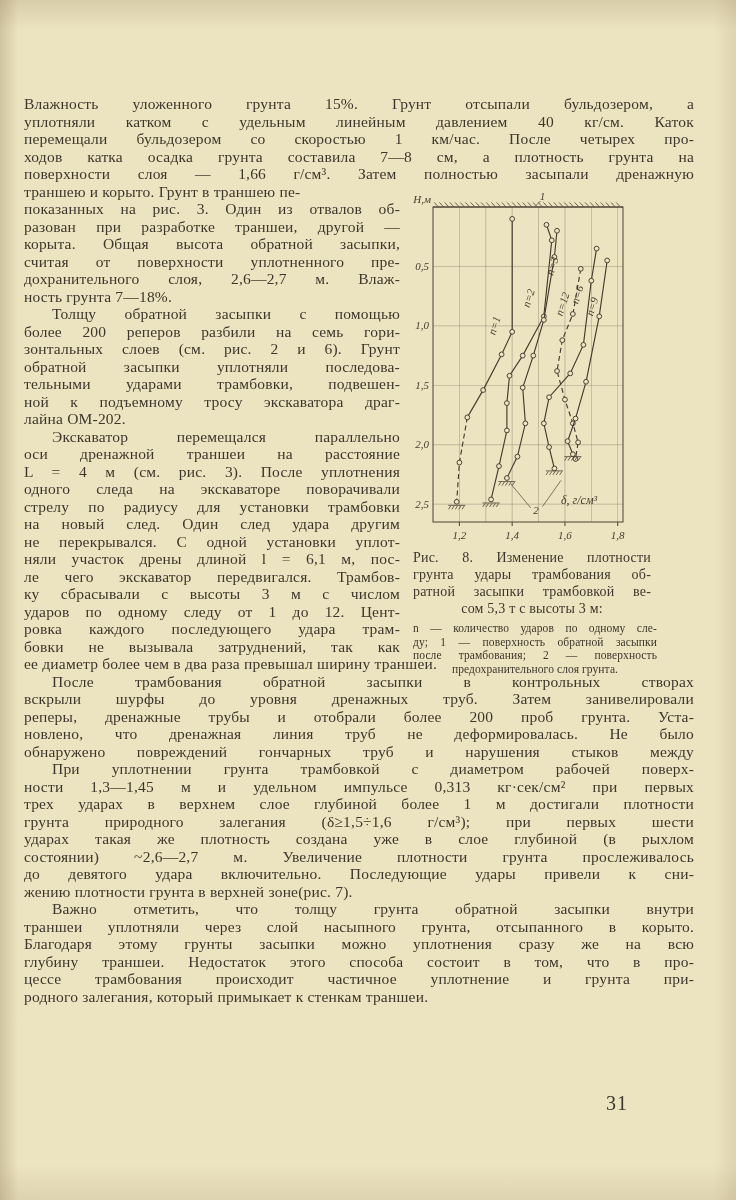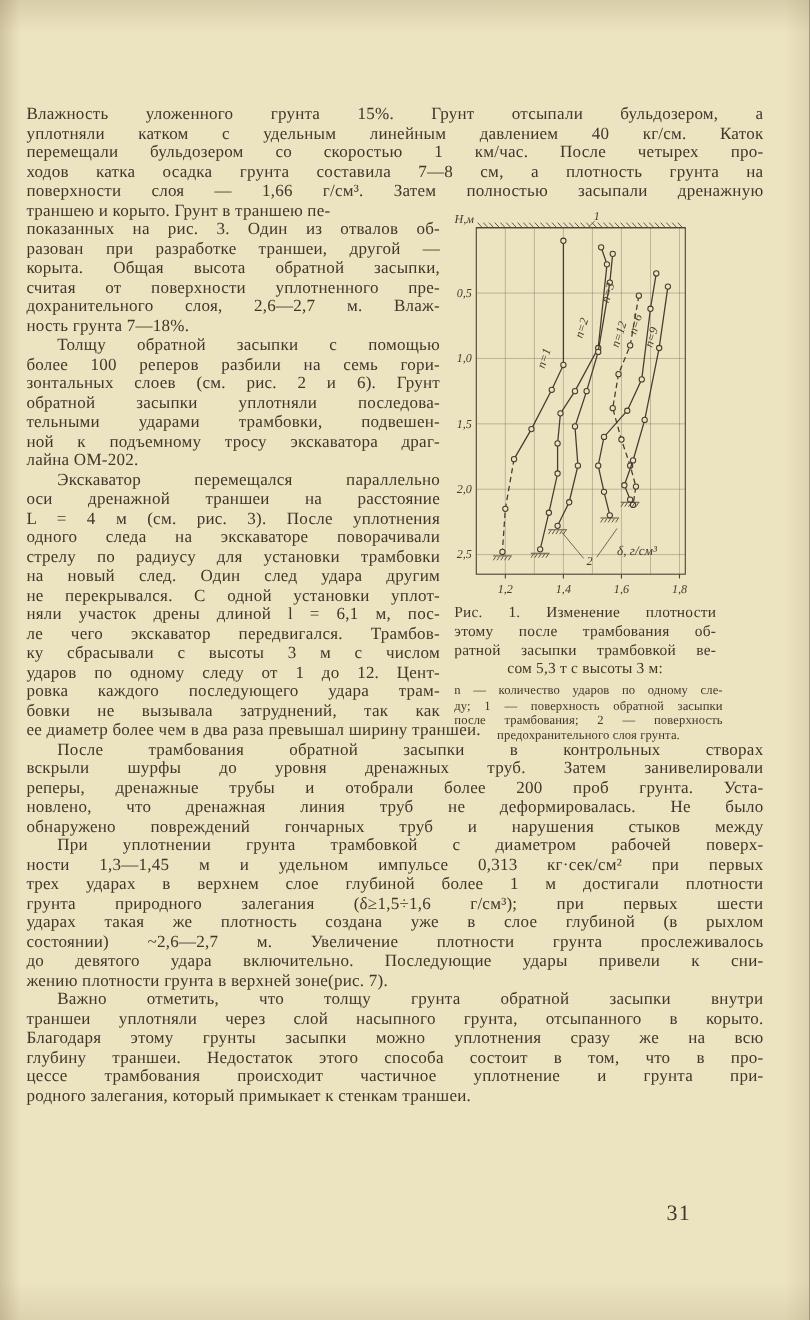--- a/index.html
+++ b/index.html
@@ -64,21 +64,21 @@
       <div class="line">ходов катка осадка грунта составила 7—8 см, а плотность грунта на</div>
       <div class="line">поверхности слоя — 1,66 г/см³. Затем полностью засыпали дренажную</div>
       <div class="line narrow end">траншею и корыто. Грунт в траншею пе-</div>
       <div class="line narrow">показанных на рис. 3. Один из отвалов об-</div>
       <div class="line narrow">разован при разработке траншеи, другой —</div>
       <div class="line narrow">корыта. Общая высота обратной засыпки,</div>
       <div class="line narrow">считая от поверхности уплотненного пре-</div>
       <div class="line narrow">дохранительного слоя, 2,6—2,7 м. Влаж-</div>
       <div class="line narrow end">ность грунта 7—18%.</div>
       <div class="line narrow indent">Толщу обратной засыпки с помощью</div>
-      <div class="line narrow">более 100 реперов разбили на семь гори-</div>
+      <div class="line narrow">более 200 реперов разбили на семь гори-</div>
       <div class="line narrow">зонтальных слоев (см. рис. 2 и 6). Грунт</div>
       <div class="line narrow">обратной засыпки уплотняли последова-</div>
       <div class="line narrow">тельными ударами трамбовки, подвешен-</div>
       <div class="line narrow">ной к подъемному тросу экскаватора драг-</div>
       <div class="line narrow end">лайна ОМ-202.</div>
       <div class="line narrow indent">Экскаватор перемещался параллельно</div>
       <div class="line narrow">оси дренажной траншеи на расстояние</div>
       <div class="line narrow">L = 4 м (см. рис. 3). После уплотнения</div>
       <div class="line narrow">одного следа на экскаваторе поворачивали</div>
       <div class="line narrow">стрелу по радиусу для установки трамбовки</div>
@@ -269,22 +269,22 @@
         <line x1="167.46111111111105" y1="264.12264150943395" x2="165.16111111111104" y2="267.62264150943395" class="hatch"></line>
         <text class="serieslab italic" transform="translate(179.7,123.4) rotate(-72)">n=9</text>
         <text x="129.51388888888886" y="7" class="ticklab italic" text-anchor="middle">1</text>
         <line x1="127.51388888888886" y1="8" x2="122.51388888888886" y2="13" class="axis thin"></line>
         <text x="122.91666666666664" y="320.6792452830189" class="ticklab italic" text-anchor="middle">2</text>
         <line x1="117.63888888888886" y1="314.7358490566038" x2="97.84722222222221" y2="290.9622641509434" class="axis thin"></line>
         <line x1="129.51388888888886" y1="313.54716981132077" x2="147.9861111111111" y2="287.3962264150943" class="axis thin"></line>
       </svg>
     <figcaption>
       <div class="cap-main" id="cap-main">
-          <div class="line">Рис. 1. Изменение плотности</div>
-          <div class="line">этому после трамбования об-</div>
+          <div class="line">Рис. 8. Изменение плотности</div>
+          <div class="line">грунта удары трамбования об-</div>
           <div class="line">ратной засыпки трамбовкой ве-</div>
           <div class="line center-last end">сом 5,3 т с высоты 3 м:</div>
         </div>
       <div class="cap-notes" id="cap-notes">
           <div class="line">n — количество ударов по одному сле-</div>
           <div class="line">ду; 1 — поверхность обратной засыпки</div>
           <div class="line">после  трамбования;  2 — поверхность</div>
           <div class="line center-last end">предохранительного слоя грунта.</div>
         </div>
     </figcaption>

